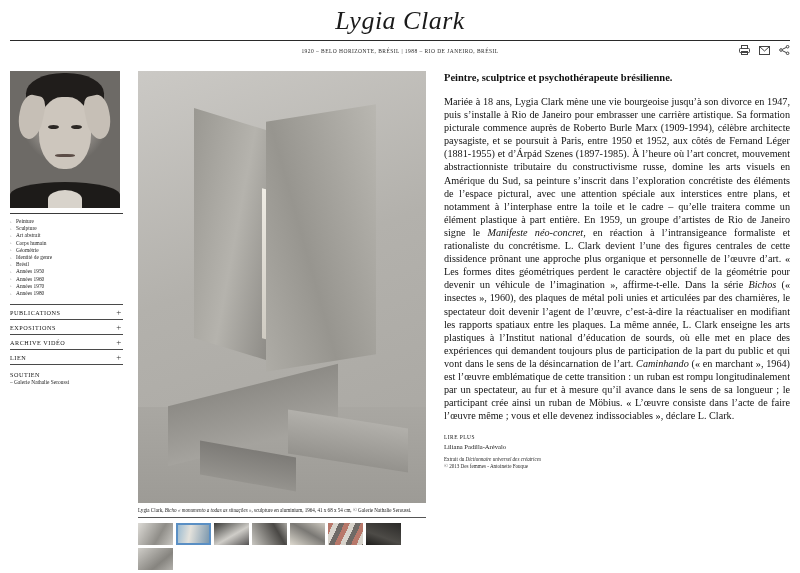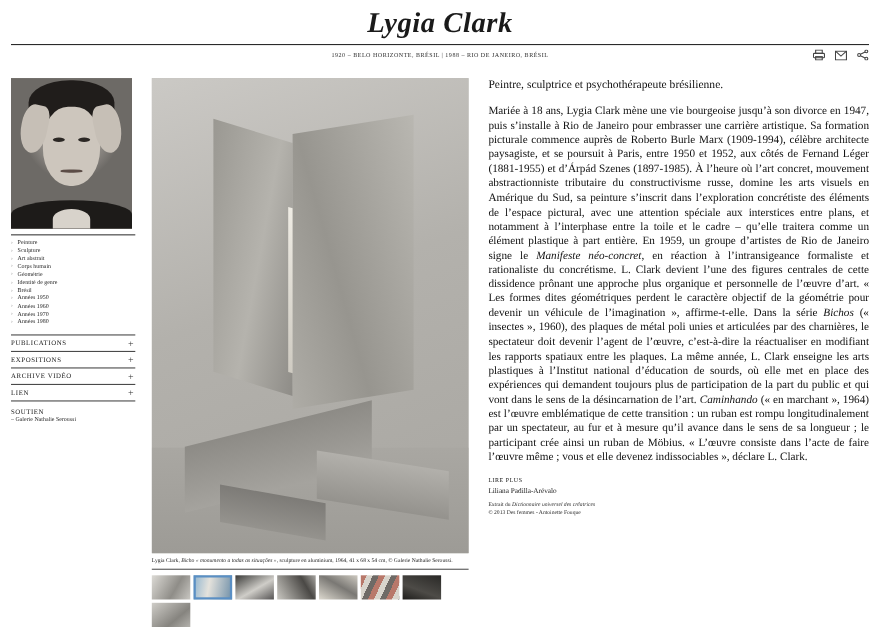--- a/index.html
+++ b/index.html
@@ -12,21 +12,21 @@
   }
   .page { position: relative; width: 800px; height: 573px; }
 
   
   .header { padding-top: 6px; }
   .title {
     text-align: center;
     font-family: "Liberation Serif", serif;
     font-style: italic;
     font-size: 26px;
-    font-weight: 700;
+    font-weight: 400;
     letter-spacing: 0.5px;
     color: #1a1a1a;
     padding-bottom: 4px;
   }
   .title-rule {
     border-top: 1px solid #2a2a2a;
     margin: 0 10px 0 10px;
   }
   .subhead-row {
     position: relative;
@@ -178,20 +178,21 @@
   .thumb { width: 35px; height: 22px; background: #cfcdc8; position: relative; overflow: hidden; }
   .thumb.sel { outline: 2px solid #5a8fc4; outline-offset: -2px; }
 
   
   .lede {
     font-family: "Liberation Serif", serif;
     font-size: 10.5px;
     line-height: 14px;
     color: #111;
     margin-bottom: 10px;
+    font-weight: bold;
   }
   .body {
     font-family: "Liberation Serif", serif;
     font-size: 10.2px;
     line-height: 13.1px;
     color: #111;
     text-align: justify;
   }
   .body em { }
 

